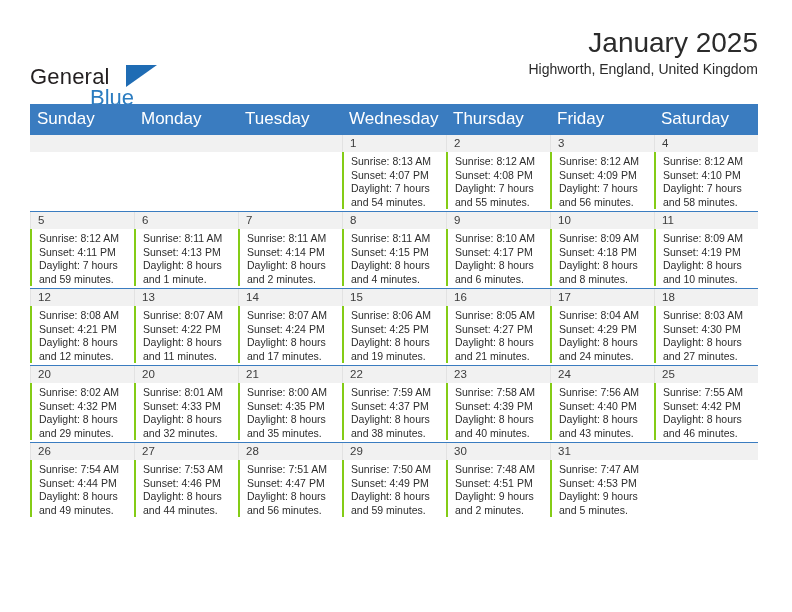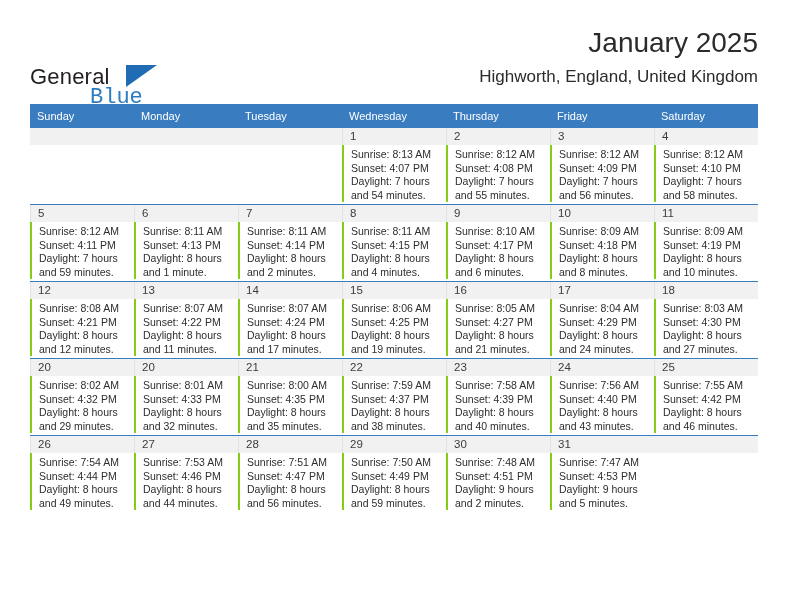--- a/index.html
+++ b/index.html
@@ -45,21 +45,21 @@
     letter-spacing: 0.2px;
     color: #231f20;
     font-family: "Liberation Sans", sans-serif;
   }
   .brand-blue {
     position: absolute;
     left: 60px;
     top: 21px;
     font-size: 22px;
     color: #2b7cc0;
-    font-family: Liberation Mono, monospace;
+    font-family: Liberation Sans, sans-serif;
   }
   .brand-triangle {
     position: absolute;
     left: 96px;
     top: 1px;
     width: 0;
     height: 0;
     border-left: 31px solid #1f6cb4;
     border-bottom: 22px solid transparent;
   }
@@ -71,40 +71,39 @@
     text-align: right;
   }
   .cal-title {
     font-size: 28px;
     color: #2b2b2b;
     line-height: 34px;
     white-space: nowrap;
     text-align: right;
   }
   .cal-subtitle {
-    margin-top: 8px;
-    font-size: 17px;
+    font-size: 14px;
     color: #2b2b2b;
     line-height: 18px;
     white-space: nowrap;
   }
 
   
   .calendar {
     position: absolute;
     left: 30px;
     top: 104px;
     width: 728px;
     border-collapse: collapse;
     table-layout: fixed;
   }
   .calendar th {
     background: #3a7cc0;
     color: #ffffff;
-    font-size: 11px;
+    font-size: 17px;
     font-weight: normal;
     text-align: left;
     padding: 5px 0 5px 7px;
     height: 13px;
     border: none;
   }
   .calendar td {
     vertical-align: top;
     padding: 0;
     border: none;

